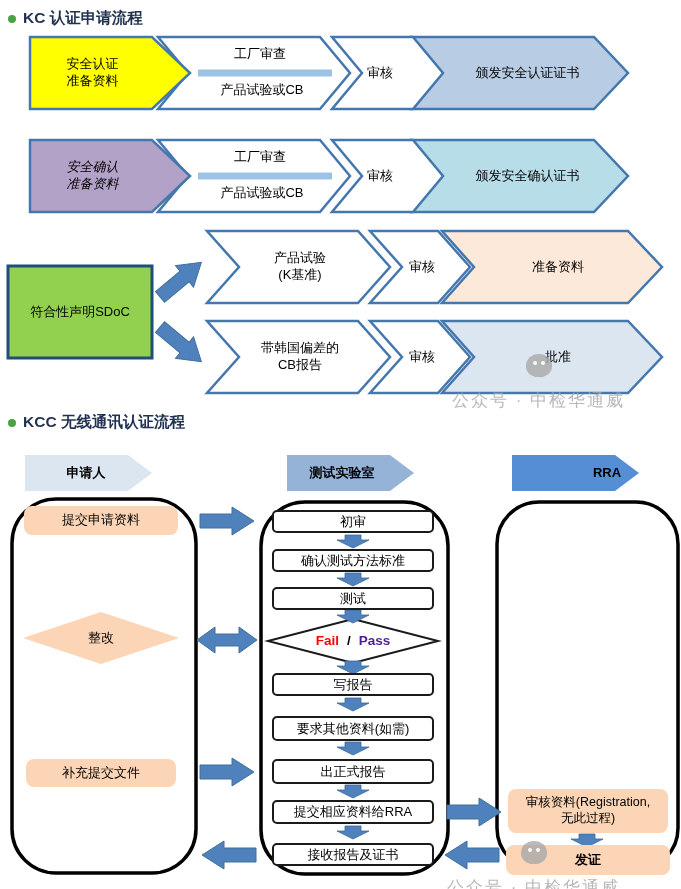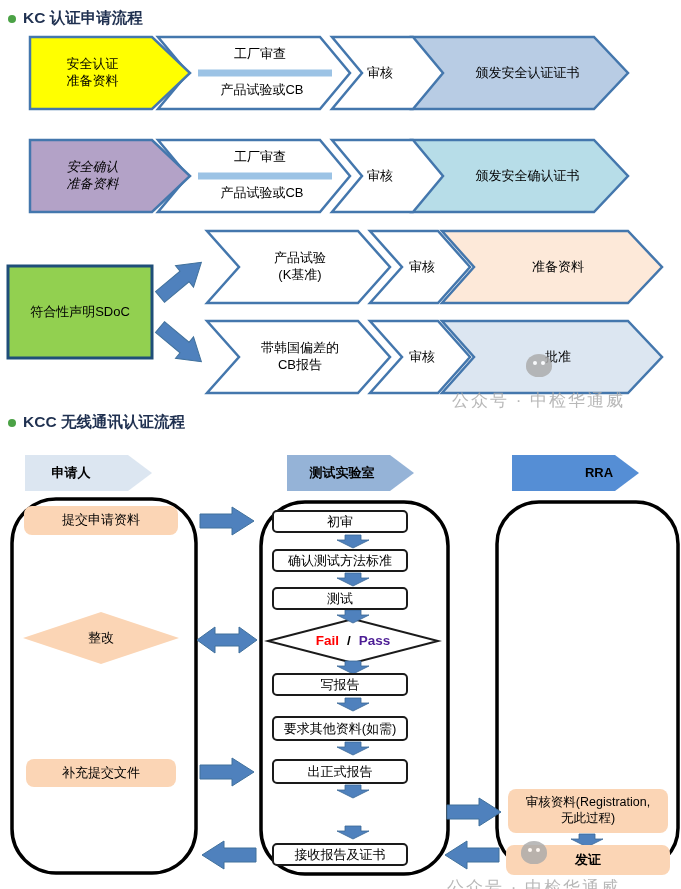--- a/index.html
+++ b/index.html
@@ -10,21 +10,21 @@
        text-align:center;font-size:13px;color:#000;line-height:1.3;z-index:2;}
   .title{position:absolute;display:flex;flex-direction:row;align-items:center;gap:7px;
          font-weight:bold;font-size:15.5px;color:#1F3050;z-index:2;}
   .bullet{width:8px;height:8px;border-radius:50%;background:#4BA246;flex:0 0 auto;}
   .hdr{font-weight:bold;}
   .pbox{position:absolute;background:#FBD5B5;border-radius:8px;display:flex;flex-direction:column;
         align-items:center;justify-content:center;text-align:center;font-size:13px;color:#000;
         line-height:1.25;z-index:2;box-sizing:border-box;}
   .wbox{position:absolute;background:#fff;border:2px solid #1a1a1a;border-radius:5px;display:flex;
         flex-direction:column;align-items:center;justify-content:center;text-align:left;font-size:13px;
-        color:#000;z-index:2;box-sizing:border-box;left:272px;width:136px;}
+        color:#000;z-index:2;box-sizing:border-box;left:272px;width:162px;}
   .wm{position:absolute;display:flex;flex-direction:column;align-items:center;gap:12px;color:#a9a9a9;
       opacity:0.82;font-size:17px;letter-spacing:2px;z-index:5;white-space:nowrap;}
   .wm-icon{width:26px;height:23px;background:#ababab;border-radius:50% 50% 46% 46%;position:relative;flex:0 0 auto;}
   .wm-icon::before,.wm-icon::after{content:"";position:absolute;top:7px;width:4px;height:4px;background:#fff;border-radius:50%;}
   .wm-icon::before{left:7px;}
   .wm-icon::after{left:15px;}
   .fail{color:#FF0000;font-weight:bold;}
   .pass{color:#4c1d95;font-weight:bold;}
   .fp-row{flex-direction:row;gap:8px;font-weight:bold;}
 </style>
@@ -132,39 +132,40 @@
   <div class="txt" style="left:387px;top:257px;width:70px;height:20px;">审核</div>
   <div class="txt" style="left:478px;top:257px;width:160px;height:20px;">准备资料</div>
 
   <div class="txt" style="left:235px;top:334px;width:130px;height:46px;">
     <div>带韩国偏差的</div>
     <div>CB报告</div>
   </div>
   <div class="txt" style="left:387px;top:347px;width:70px;height:20px;">审核</div>
   <div class="txt" style="left:478px;top:347px;width:160px;height:20px;">批准</div>
 
-  <div class="txt hdr" style="left:16px;top:462px;width:110px;height:22px;">申请人</div>
+  <div class="txt hdr" style="left:31px;top:462px;width:110px;height:22px;">申请人</div>
   <div class="txt hdr" style="left:287px;top:462px;width:110px;height:22px;">测试实验室</div>
-  <div class="txt hdr" style="left:544px;top:462px;width:110px;height:22px;">RRA</div>
+  <div class="txt hdr" style="left:512px;top:462px;width:110px;height:22px;padding-left:40px;">RRA</div>
 
   <div class="pbox" style="left:24px;top:506px;width:154px;height:29px;">提交申请资料</div>
   <div class="txt" style="left:41px;top:627px;width:120px;height:22px;">整改</div>
   <div class="pbox" style="left:26px;top:759px;width:150px;height:28px;">补充提交文件</div>
 
   <div class="wbox" style="top:510px;height:23px;">初审</div>
   <div class="wbox" style="top:549px;height:23px;">确认测试方法标准</div>
   <div class="wbox" style="top:587px;height:23px;">测试</div>
   <div class="txt fp-row" style="left:283px;top:630px;width:140px;height:22px;font-size:13.5px;">
     <span class="fail">Fail</span>
     <span>/</span>
     <span class="pass">Pass</span>
   </div>
   <div class="wbox" style="top:673px;height:23px;">写报告</div>
   <div class="wbox" style="top:716px;height:25px;">要求其他资料(如需)</div>
   <div class="wbox" style="top:759px;height:25px;">出正式报告</div>
+  <div class="wbox" style="top:800px;height:24px;">提交相应资料给RRA</div>
   <div class="wbox" style="top:843px;height:23px;">接收报告及证书</div>
 
   <div class="pbox" style="left:508px;top:789px;width:160px;height:44px;font-size:12.5px;">
     <div>审核资料(Registration,</div>
     <div>无此过程)</div>
   </div>
   <div class="pbox" style="left:506px;top:845px;width:164px;height:30px;font-weight:bold;text-align:center;">发证</div>
 
   <div class="wm" style="left:452px;top:354px;">
     <span class="wm-icon"></span>

